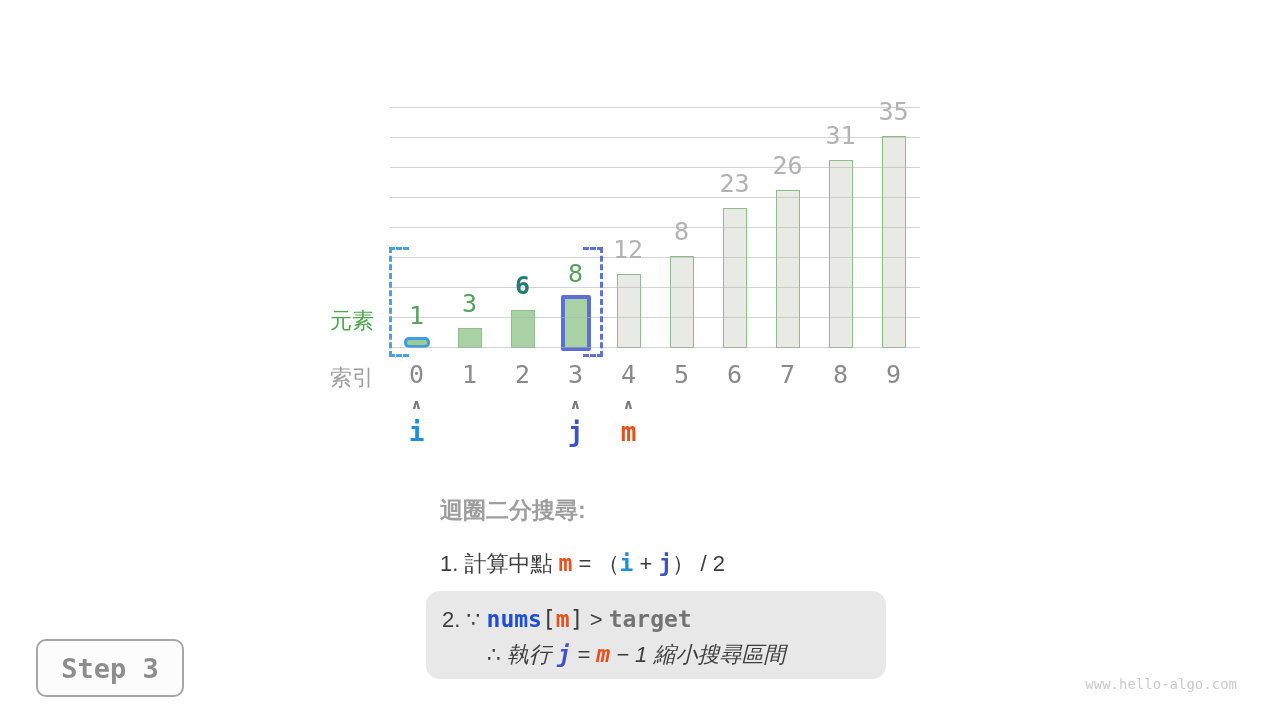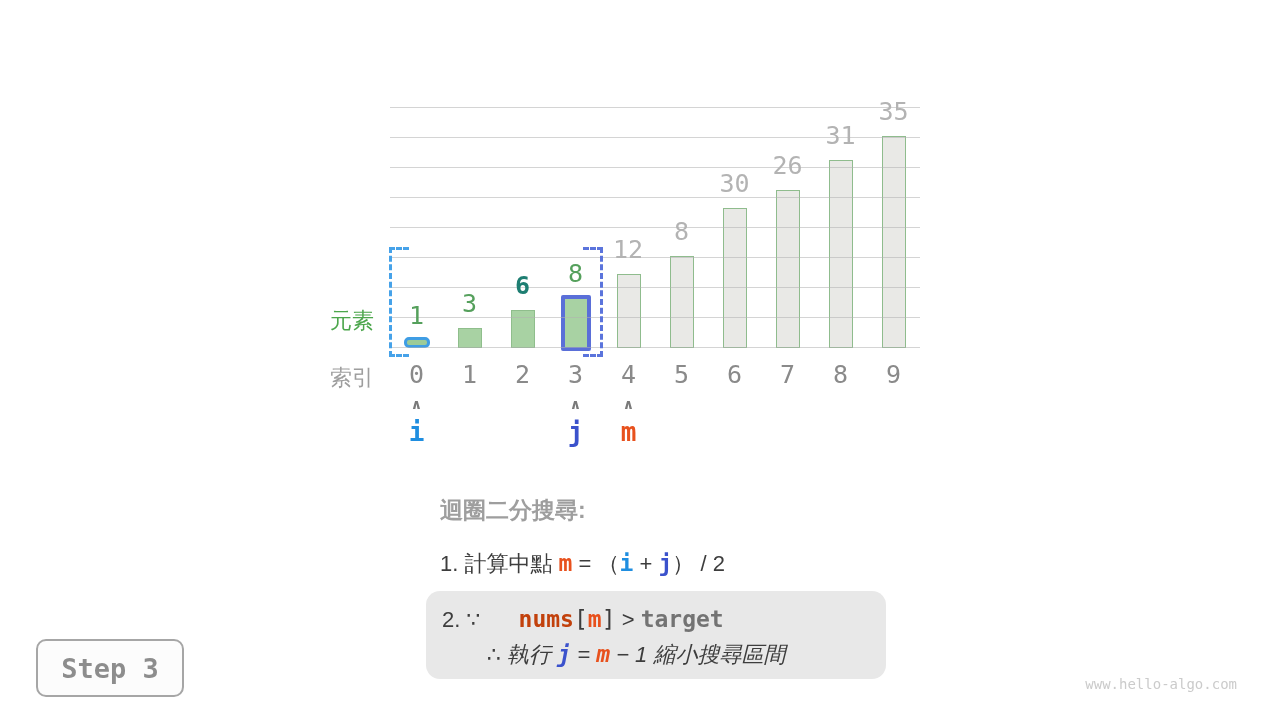--- a/index.html
+++ b/index.html
@@ -33,21 +33,21 @@
   .expl-title{left:440px;top:495px;font-size:23px;font-weight:bold;color:#9e9e9e;}
   .expl-line1{left:440px;top:549px;font-size:22px;color:#3d3d3d;white-space:pre;}
   .expl-box{left:426px;top:591px;width:460px;height:88px;background:#e8e8e8;border-radius:14px;
     padding:11px 0 0 16px;box-sizing:border-box;font-size:22px;color:#3d3d3d;}
   .expl-box .bx-line{white-space:pre;line-height:34px;}
   .expl-box .indent{padding-left:45px;font-style:italic;}
   .code{font-family:"DejaVu Sans Mono","Liberation Mono",monospace;font-weight:bold;font-size:23px;}
   .c-i{color:#1f8ee0;}
   .c-j{color:#3b52cc;}
   .c-m{color:#e8511d;}
-  .c-nums{color:#c2410c;margin-left:32px;}
+  .c-nums{color:#1d4ed8;}
   .c-target{color:#737373;}
   .c-plain{color:#3d3d3d;font-weight:normal;}
   .step-badge{left:36px;top:639px;width:144px;height:54px;border:2px solid #a6a6a6;border-radius:10px;
     background:#fcfcfc;display:flex;align-items:center;justify-content:center;
     font-family:"DejaVu Sans Mono","Liberation Mono",monospace;font-size:27px;font-weight:bold;color:#8d8d8d;}
   .watermark{right:43px;top:676px;font-size:14px;color:#cbcbcb;
     font-family:"DejaVu Sans Mono","Liberation Mono",monospace;}
 </style>
 </head>
 <body>
@@ -67,21 +67,21 @@
       <div class="bar in-range j-frame" style="left: 560.5px; top: 295px; width: 22px; height: 48px;"></div>
       <div class="val-label val-green" style="left: 547.5px; top: 261px;">8</div>
       <div class="idx-label" style="left: 547.5px; top: 362px;">3</div>
       <div class="bar out-of-range" style="left: 616.5px; top: 274px; width: 22px; height: 72px;"></div>
       <div class="val-label val-gray" style="left: 600px; top: 237px;">12</div>
       <div class="idx-label" style="left: 600.5px; top: 362px;">4</div>
       <div class="bar out-of-range" style="left: 669.5px; top: 256px; width: 22px; height: 90px;"></div>
       <div class="val-label val-gray" style="left: 653.5px; top: 219px;">8</div>
       <div class="idx-label" style="left: 653.5px; top: 362px;">5</div>
       <div class="bar out-of-range" style="left: 722.5px; top: 208px; width: 22px; height: 138px;"></div>
-      <div class="val-label val-gray" style="left: 706.5px; top: 171px;">30</div>
+      <div class="val-label val-gray" style="left: 706.5px; top: 171px;">23</div>
       <div class="idx-label" style="left: 706.5px; top: 362px;">6</div>
       <div class="bar out-of-range" style="left: 775.5px; top: 190px; width: 22px; height: 156px;"></div>
       <div class="val-label val-gray" style="left: 759.5px; top: 153px;">26</div>
       <div class="idx-label" style="left: 759.5px; top: 362px;">7</div>
       <div class="bar out-of-range" style="left: 828.5px; top: 160px; width: 22px; height: 186px;"></div>
       <div class="val-label val-gray" style="left: 812.5px; top: 123px;">31</div>
       <div class="idx-label" style="left: 812.5px; top: 362px;">8</div>
       <div class="bar out-of-range" style="left: 881.5px; top: 136px; width: 22px; height: 210px;"></div>
       <div class="val-label val-gray" style="left: 865.5px; top: 99px;">35</div>
       <div class="idx-label" style="left: 865.5px; top: 362px;">9</div>

